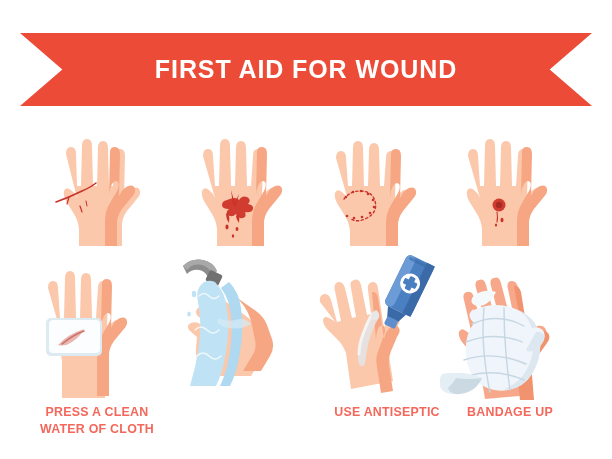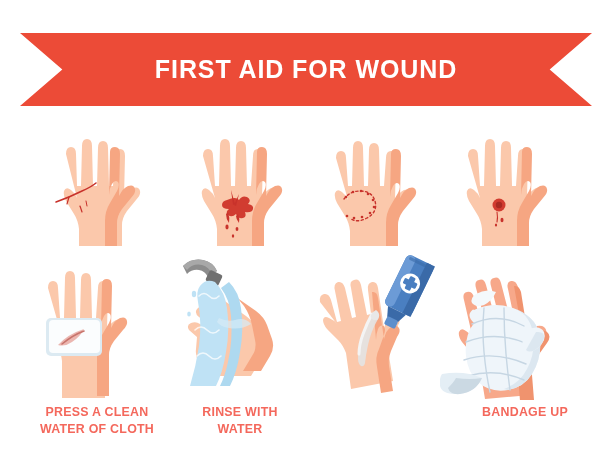--- a/index.html
+++ b/index.html
@@ -74,21 +74,21 @@
     text-align: center;
     color: #f4685c;
     font-size: 12.4px;
     font-weight: bold;
     line-height: 17px;
     letter-spacing: 0.25px;
   }
   .cap-0 { left: 9px; }
   .cap-1 { left: 152px; }
   .cap-2 { left: 299px; }
-  .cap-3 { left: 437px; }
+  .cap-3 { left: 422px; }
 </style>
 </head>
 <body>
 
 <div id="poster">
 
   <div class="banner-wrap">
     <div class="banner-shape"></div>
     <div class="banner-title">FIRST AID FOR WOUND</div>
   </div>
@@ -285,26 +285,23 @@
         </g>
       </svg>
     </div>
   </div>
 
   <div class="caption cap-0">
     <div>PRESS A CLEAN</div>
     <div>WATER OF CLOTH</div>
   </div>
 
-  <div class="caption cap-1">
-    <div>RINSE WITH</div>
-    <div>WATER</div>
-  </div>
 
   <div class="caption cap-2">
+    <div>USE ANTISEPTIC</div>
   </div>
 
   <div class="caption cap-3">
     <div>BANDAGE UP</div>
     <div></div>
   </div>
 
 </div>
 
 </body></html>

